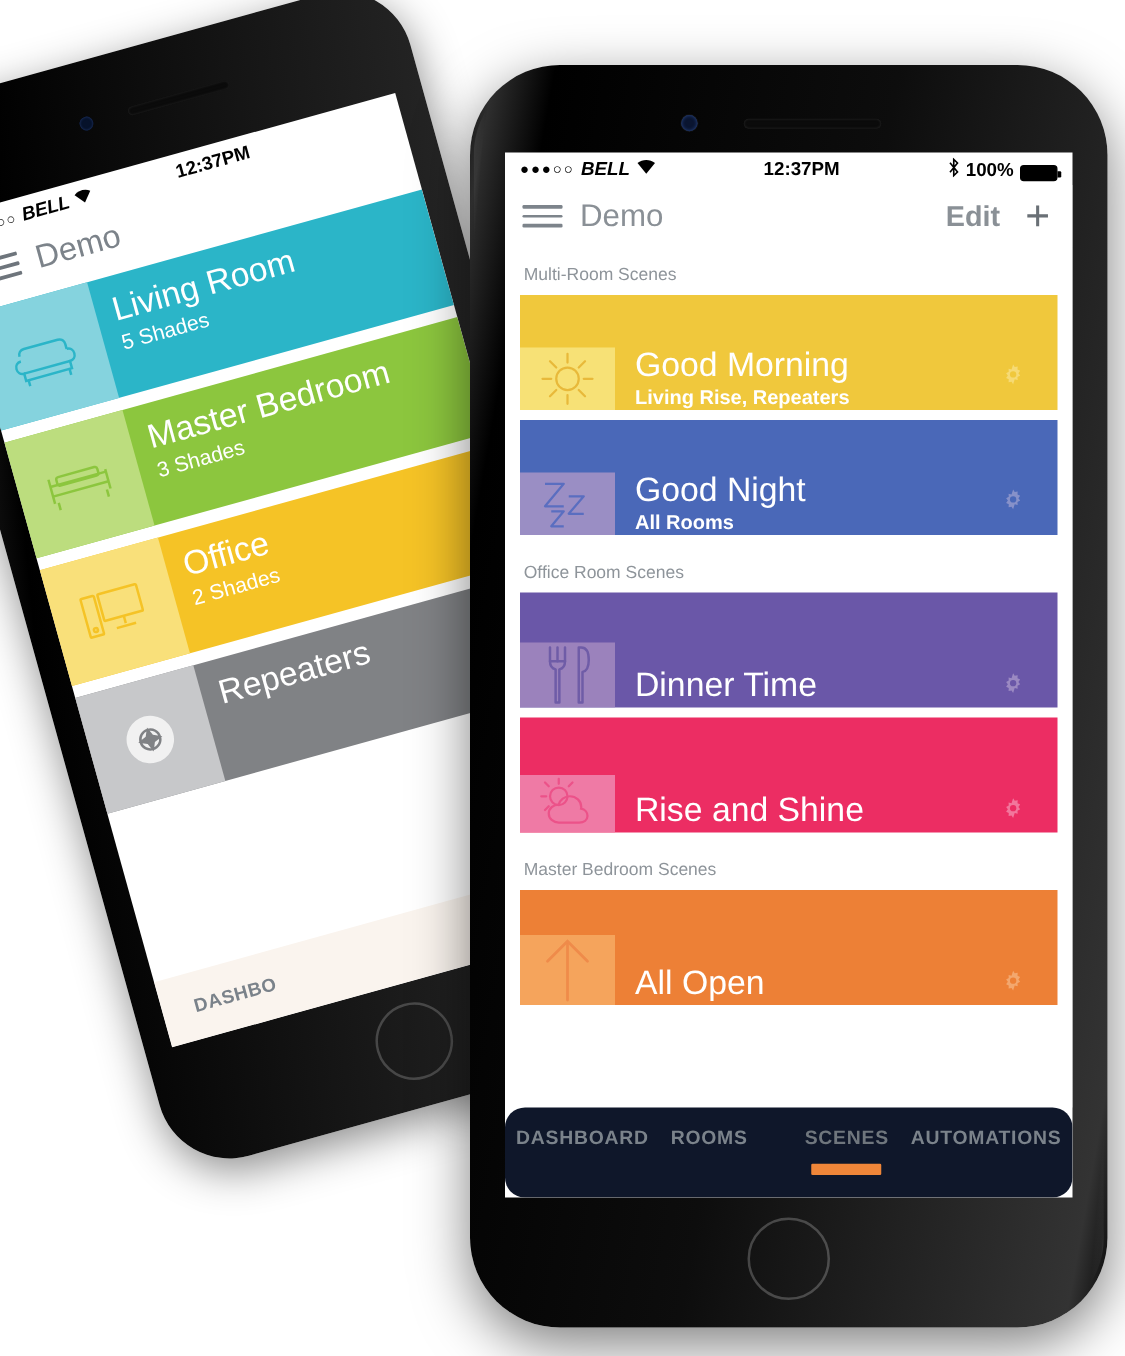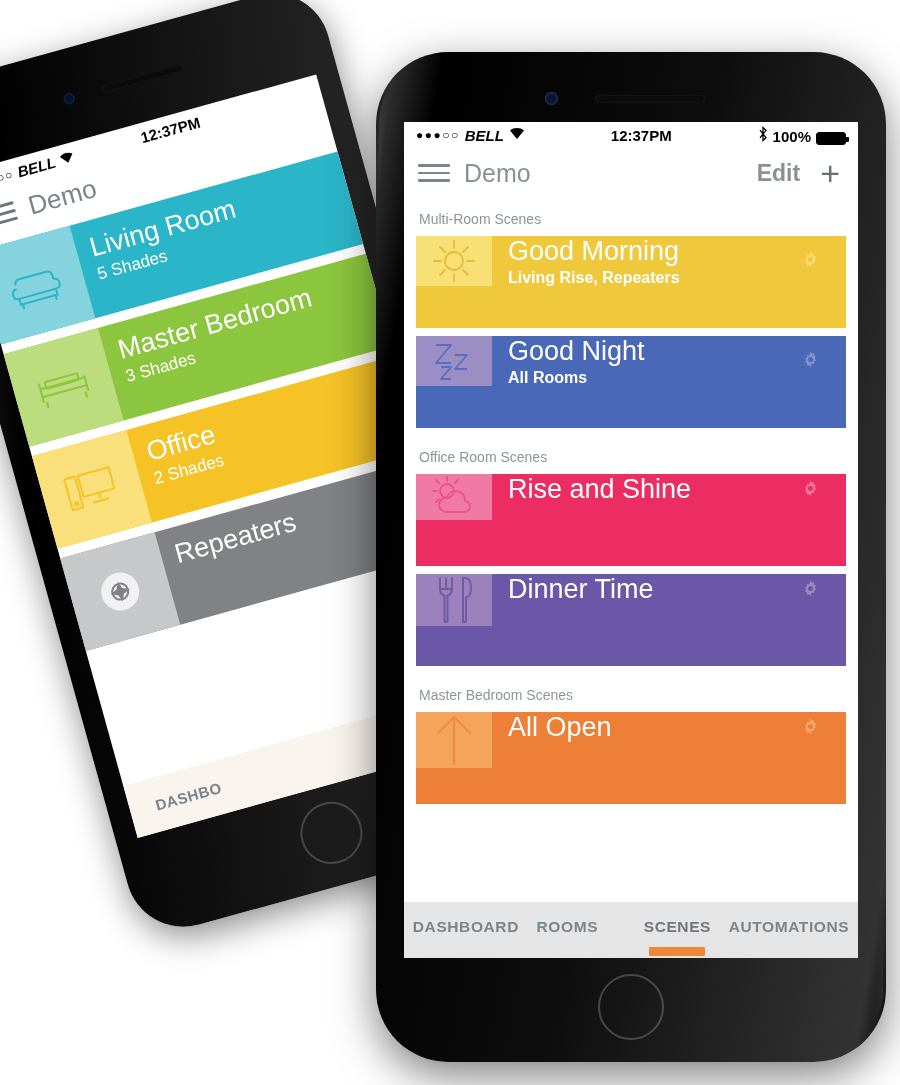--- a/index.html
+++ b/index.html
@@ -127,38 +127,38 @@
   .nav-title{ font-size:25px; color:#8a9096; margin-left:14px; flex:1; }
   .nav-edit{ font-size:23px; color:#8a9096; margin-right:20px; cursor:pointer;font-weight:bold; }
   .nav-plus{ font-size:34px; color:#6a7076; line-height:1; font-weight:300; cursor:pointer; margin-right:4px; }
 
   
   .content{ flex:1; overflow:hidden; background:#fff; padding:0 4px; }
   .section-header{
     font-size:14px; color:#8e949a; padding:13px 10px 9px 11px;
   }
   .scene-card{
-    display:flex; height:92px; margin:0 8px 8px 8px; align-items:flex-start;
+    display:flex; height:92px; margin:0 8px 8px 8px; align-items:flex-end;
     overflow:hidden; cursor:pointer; position:relative;
   }
   .scene-ico{
     width:76px; flex:none; display:flex; align-items:center; justify-content:center;
   }
   .scene-body{
     flex:1; display:flex; align-items:center; padding-left:16px; padding-right:10px;
   }
   .scene-text{ flex:1; }
   .scene-name{ color:#fff; font-size:27px; line-height:1.12; }
   .scene-sub{ color:#fff; font-size:16px; font-weight:bold; margin-top:3px; }
   .gear{ flex:none; margin-right:16px; opacity:.55; }
 
   
   .tabbar{
-    height:56px; background:#e5e5e5; display:flex; align-items:flex-start;
-    justify-content:space-around; padding-top:16px; position:relative;
+    height:72px; background:#0f172a; display:flex; align-items:flex-start;
+    justify-content:space-around; padding-top:16px; position:relative;border-radius:16px;
   }
   .tab{
     font-size:15.5px; font-weight:bold; letter-spacing:.6px; color:#7b838b;
     cursor:pointer; position:relative; padding-bottom:10px; text-align:center;
   }
   .tab.active{ color:#6f767d;margin-left:28px; }
   .tab.active::after{
     content:""; position:absolute; left:50%; margin-left:-28px; bottom:-10px;
     width:56px; height:9px; background:#ef8639; border-radius:1px;
   }
@@ -350,20 +350,42 @@
               <svg width="19" height="19" viewBox="0 0 24 24" fill="#b9b2d8">
                 <path d="M12 2l1.6 2.6 3-.6-.2 3 2.7 1.4-1.8 2.4 1.8 2.4-2.7 1.4.2 3-3-.6L12 22l-1.6-2.6-3 .6.2-3L4.9 15.6 6.7 13.2 4.9 10.8l2.7-1.4-.2-3 3 .6z"></path>
                 <circle cx="12" cy="12" r="3.2" fill="#4a68b8"></circle>
               </svg>
             </div>
           </div>
         </div>
 
         <div class="section-header">Office Room Scenes</div>
 
+        <div class="scene-card" style="background:#6a57a8">
+          <div class="scene-ico" style="background:#9b82bc">
+            <svg width="44" height="52" viewBox="0 0 44 52" fill="none" stroke="#6f5ca7" stroke-width="2" stroke-linecap="round" stroke-linejoin="round">
+              <path d="M8 4v11M14 4v11M20 4v11"></path>
+              <path d="M8 15h12c0 4-2.5 6-4.5 6.5V48h-3V21.5C10.5 21 8 19 8 15z"></path>
+              <path d="M33 4c4 0 6 4 6 10s-2 9-5 9.5V48h-3V4z"></path>
+            </svg>
+          </div>
+          <div class="scene-body">
+            <div class="scene-text">
+              <div class="scene-name">Dinner Time</div>
+              <div class="scene-sub"></div>
+            </div>
+            <div class="gear">
+              <svg width="19" height="19" viewBox="0 0 24 24" fill="#c3b3d9">
+                <path d="M12 2l1.6 2.6 3-.6-.2 3 2.7 1.4-1.8 2.4 1.8 2.4-2.7 1.4.2 3-3-.6L12 22l-1.6-2.6-3 .6.2-3L4.9 15.6 6.7 13.2 4.9 10.8l2.7-1.4-.2-3 3 .6z"></path>
+                <circle cx="12" cy="12" r="3.2" fill="#6a57a8"></circle>
+              </svg>
+            </div>
+          </div>
+        </div>
+
         <div class="scene-card" style="background:#ec2d63">
           <div class="scene-ico" style="background:#ef7aa5">
             <svg width="54" height="46" viewBox="0 0 54 46" fill="none" stroke="#ec5289" stroke-width="1.8" stroke-linecap="round">
               <circle cx="20" cy="17" r="7"></circle>
               <path d="M20 3v4M6 17h4M9 6l3 3M9 28l3-3M31 6l-3 3"></path>
               <path d="M20 38c-4.4 0-8-3.2-8-7.2s3.6-7.2 8-7.2c1-3.8 4.6-6.6 8.9-6.6 5 0 9.1 3.8 9.1 8.5 0 .5 0 1-.1 1.4 3 .6 5.1 3 5.1 5.9 0 3.4-3 5.2-6.6 5.2z"></path>
             </svg>
           </div>
           <div class="scene-body">
             <div class="scene-text">
@@ -372,42 +394,20 @@
             </div>
             <div class="gear">
               <svg width="19" height="19" viewBox="0 0 24 24" fill="#f8b2cc">
                 <path d="M12 2l1.6 2.6 3-.6-.2 3 2.7 1.4-1.8 2.4 1.8 2.4-2.7 1.4.2 3-3-.6L12 22l-1.6-2.6-3 .6.2-3L4.9 15.6 6.7 13.2 4.9 10.8l2.7-1.4-.2-3 3 .6z"></path>
                 <circle cx="12" cy="12" r="3.2" fill="#ec2d63"></circle>
               </svg>
             </div>
           </div>
         </div>
 
-        <div class="scene-card" style="background:#6a57a8">
-          <div class="scene-ico" style="background:#9b82bc">
-            <svg width="44" height="52" viewBox="0 0 44 52" fill="none" stroke="#6f5ca7" stroke-width="2" stroke-linecap="round" stroke-linejoin="round">
-              <path d="M8 4v11M14 4v11M20 4v11"></path>
-              <path d="M8 15h12c0 4-2.5 6-4.5 6.5V48h-3V21.5C10.5 21 8 19 8 15z"></path>
-              <path d="M33 4c4 0 6 4 6 10s-2 9-5 9.5V48h-3V4z"></path>
-            </svg>
-          </div>
-          <div class="scene-body">
-            <div class="scene-text">
-              <div class="scene-name">Dinner Time</div>
-              <div class="scene-sub"></div>
-            </div>
-            <div class="gear">
-              <svg width="19" height="19" viewBox="0 0 24 24" fill="#c3b3d9">
-                <path d="M12 2l1.6 2.6 3-.6-.2 3 2.7 1.4-1.8 2.4 1.8 2.4-2.7 1.4.2 3-3-.6L12 22l-1.6-2.6-3 .6.2-3L4.9 15.6 6.7 13.2 4.9 10.8l2.7-1.4-.2-3 3 .6z"></path>
-                <circle cx="12" cy="12" r="3.2" fill="#6a57a8"></circle>
-              </svg>
-            </div>
-          </div>
-        </div>
-
         <div class="section-header">Master Bedroom Scenes</div>
 
         <div class="scene-card" style="background:#ed8036">
           <div class="scene-ico" style="background:#f5a košice; background:#f5a45c">
             <svg width="44" height="56" viewBox="0 0 44 56" fill="none" stroke="#ef8b4a" stroke-width="2.2" stroke-linecap="round">
               <path d="M22 52V6"></path>
               <path d="M6 21L22 5l16 16"></path>
             </svg>
           </div>
           <div class="scene-body">

